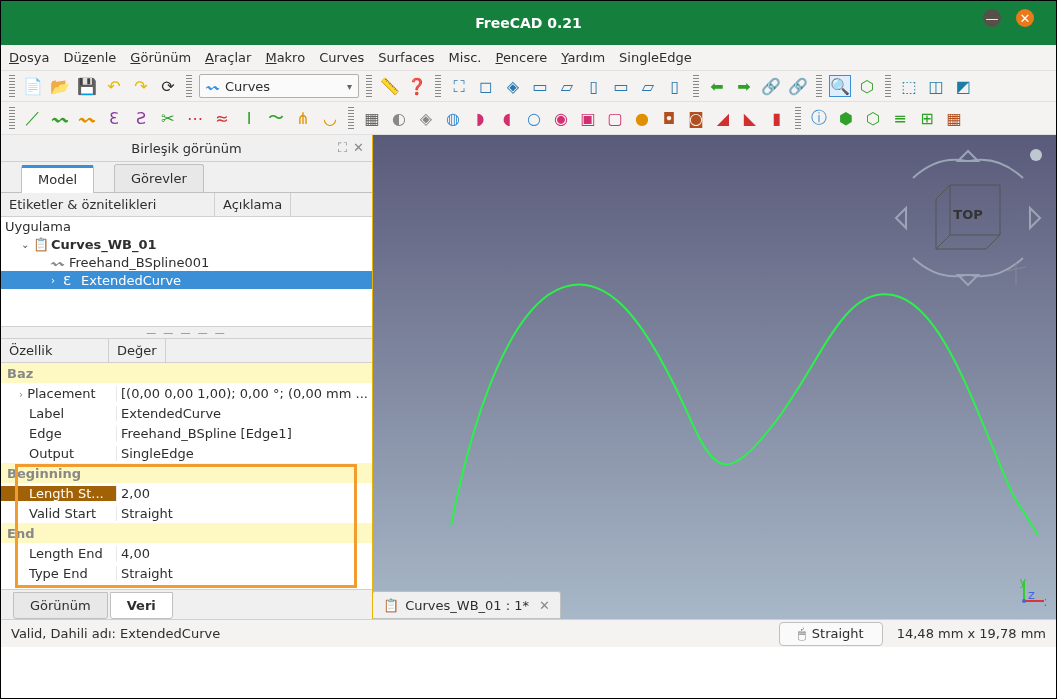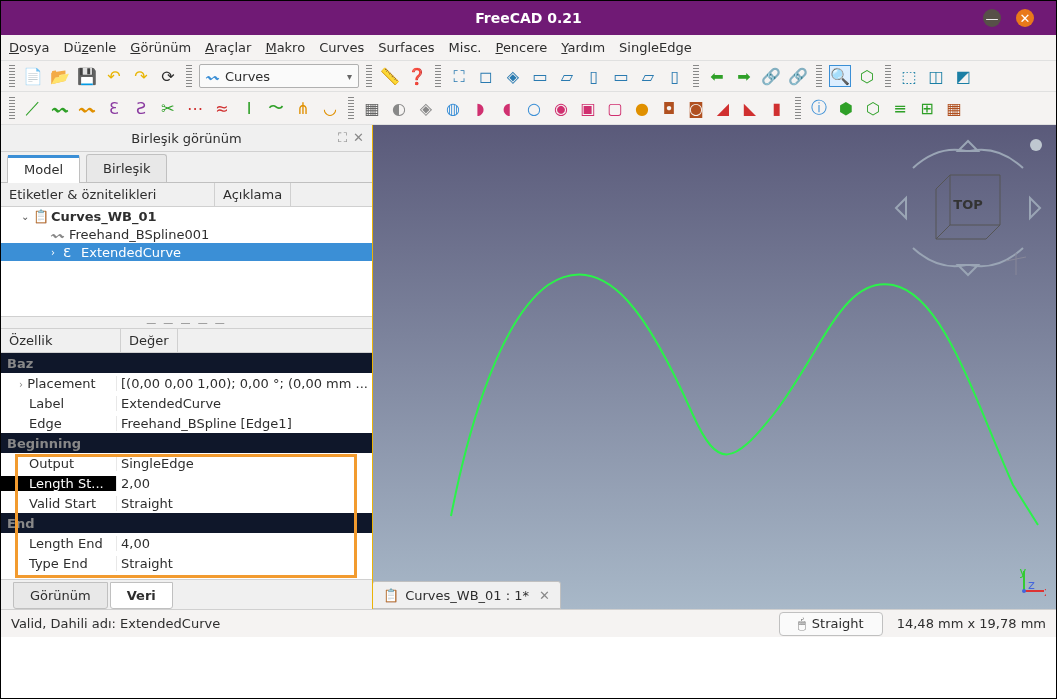--- a/index.html
+++ b/index.html
@@ -1,59 +1,59 @@
 <!DOCTYPE html>
 <html><head>
 <meta charset="utf-8">
 <style>
 *{box-sizing:border-box;margin:0;padding:0;font-family:"DejaVu Sans",Arial,sans-serif;font-size:13px;color:#2e2e2e}
 body{background:#fff;width:1057px;height:699px;overflow:hidden;position:relative;border:1px solid #000}
-.titlebar{height:34px;background:#701a75;display:flex;align-items:center;justify-content:center;position:relative}
+.titlebar{height:44px;background:#15803d;display:flex;align-items:center;justify-content:center;position:relative}
 .titlebar span{color:#fff;font-size:14px;font-weight:bold}
 .tbtn{position:absolute;width:18px;height:18px;border-radius:10px;top:8px}
 .tmin{right:55px;background:#575048;display:flex;align-items:center;justify-content:center;color:#fff}
 .tcls{right:22px;background:#e9791a;display:flex;align-items:center;justify-content:center;color:#fff;font-weight:bold}
 .menubar{height:26px;background:#f5f3f2;display:flex;align-items:center;padding:0 8px;gap:14px;border-bottom:1px solid #e0e0e0}
 .menubar span{font-size:13px}
 .menubar .mn u{text-decoration:underline}
 .toolbar{height:31px;background:#f5f3f2;display:flex;align-items:center;gap:5px;padding:0 6px;border-bottom:1px solid #e0e0e0}
 .tico{width:22px;height:22px;display:flex;align-items:center;justify-content:center;font-size:16px}
 .handle{width:6px;height:22px;background:repeating-linear-gradient(to bottom,#888 0,#888 1px,transparent 1px,transparent 3px);margin:0 2px}
 .wbselect{height:24px;width:160px;border:1px solid #b0b0b0;background:#fafafa;display:flex;align-items:center;padding:0 6px;border-radius:2px}
 .wbselect .dd{margin-left:auto;font-size:10px;color:#666}
 .row2{height:33px;background:#f5f3f2;display:flex;align-items:center;gap:5px;padding:0 6px;border-bottom:1px solid #e0e0e0}
 .mainrow{display:flex;height:484px}
 .leftpanel{width:372px;display:flex;flex-direction:column;border-right:1px solid #eab308}
 .cvtitle{height:27px;background:#f0f0f0;display:flex;align-items:center;justify-content:center;font-size:13px;position:relative;border-bottom:1px solid #d0d0d0}
 .cvtitle .ic{position:absolute;right:8px;top:5px;display:flex;gap:6px}
 .tabsrow{height:31px;background:#f0f0f0;display:flex;align-items:flex-end;border-bottom:1px solid #c0c0c0}
-.tab{padding:6px 16px;border:1px solid #c0c0c0;border-bottom:none;background:#e8e8e8;margin-left:6px;border-radius:3px 3px 0 0}
+.tab{padding:6px 16px;border:1px solid #c0c0c0;border-bottom:none;background:#e8e8e8;margin-left:20px;border-radius:3px 3px 0 0}
 .tab.active{background:#fff;position:relative;top:1px}
 .tab.active::before{content:"";position:absolute;top:-1px;left:0;right:0;height:3px;background:#3b8fd6}
 .treehdr{height:24px;background:#f0f0f0;display:flex;border-bottom:1px solid #d0d0d0}
 .treehdr>div{padding:4px 8px;border-right:1px solid #d0d0d0}
 .treehdr>div:first-child{width:214px}
 .tree{flex:0 0 110px;background:#fff;font-size:13px;overflow:hidden;border-bottom:1px solid #d0d0d0}
 .trow{height:18px;display:flex;align-items:center;padding-left:4px}
 .trow.l1{padding-left:20px}
 .trow.l2{padding-left:50px}
 .trow.sel{background:#3b8fd6;color:#fff}
 .trow.sel *{color:#fff}
 .tch{width:12px;font-size:10px;color:#555}
 .tic{width:18px;font-size:13px}
 .splitter{height:12px;background:#f0f0f0;text-align:center;font-size:10px;color:#888;letter-spacing:2px;border-bottom:1px solid #d0d0d0}
 .prophdr{height:24px;background:#f0f0f0;display:flex;border-bottom:1px solid #d0d0d0}
 .prophdr>div{padding:4px 8px;border-right:1px solid #d0d0d0}
-.prophdr>div:first-child{width:120px}
+.prophdr>div:first-child{width:108px}
 .proplist{flex:1;background:#fff;overflow:hidden;position:relative}
 .prow{height:20px;display:flex;align-items:center}
-.prow.grp{background:#0f172a;font-weight:bold;color:#888;padding-left:6px}
+.prow.grp{background:#fef9c3;font-weight:bold;color:#888;padding-left:6px}
 .pcell1{width:116px;padding-left:28px;border-right:1px solid #e8e8e8;white-space:nowrap;overflow:hidden;text-overflow:ellipsis}
 .pcell2{flex:1;padding-left:4px;white-space:nowrap;overflow:hidden;text-overflow:ellipsis}
-.prow.selp .pcell1{background:#000000;color:#fff}
+.prow.selp .pcell1{background:#a16207;color:#fff}
 .hlbox{position:absolute;border:3px solid #f29b2f;left:14px;top:101px;width:342px;height:124px;pointer-events:none}
 .btmtabs{height:30px;background:#f0f0f0;display:flex;align-items:flex-end;padding-left:12px;border-top:1px solid #d0d0d0}
 .btab{padding:5px 16px;border:1px solid #c0c0c0;background:#e8e8e8;border-radius:0 0 3px 3px;margin-right:2px}
 .btab.active{background:#fff;font-weight:bold}
 .viewport{flex:1;position:relative;background:linear-gradient(to bottom,#5a5a7a 0%,#a8b8c8 100%);overflow:hidden}
 .curve{position:absolute;top:0;left:0}
 .navcube{position:absolute;top:8px;right:8px;width:160px;height:160px}
 .axes{position:absolute;bottom:10px;right:10px;width:30px;height:30px}
 .doctab{position:absolute;bottom:0;left:-1px;height:28px;background:#f0f0f0;display:flex;align-items:center;padding:0 10px;border:1px solid #c0c0c0;border-radius:3px 3px 0 0;gap:6px}
 .doctab .x{color:#888;font-size:13px;margin-left:4px}
@@ -170,27 +170,30 @@
  <div class="leftpanel">
   <div class="cvtitle">
    <span>Birleşik görünüm</span>
    <div class="ic">
     <span style="color:#888">⛶</span>
     <span style="color:#888">✕</span>
    </div>
   </div>
   <div class="tabsrow">
    <div class="tab active"><span>Model</span></div>
-   <div class="tab"><span>Birleşik</span></div>
+   <div class="tab"><span>Görevler</span></div>
   </div>
   <div class="treehdr">
    <div>Etiketler &amp; öznitelikleri</div>
    <div>Açıklama</div>
   </div>
   <div class="tree">
+   <div class="trow">
+          <span>Uygulama</span>
+        </div>
    <div class="trow l1">
     <span class="tch">⌄</span>
     <span class="tic">📋</span>
     <b>Curves_WB_01</b>
    </div>
    <div class="trow l2">
     <span class="tic" style="color:#888">〰</span>
     <span>Freehand_BSpline001</span>
    </div>
    <div class="trow l2 sel">
@@ -211,25 +214,25 @@
           <div class="pcell2">[(0,00 0,00 1,00); 0,00 °; (0,00 mm ...</div>
         </div>
    <div class="prow">
           <div class="pcell1">Label</div>
           <div class="pcell2">ExtendedCurve</div>
         </div>
    <div class="prow">
           <div class="pcell1">Edge</div>
           <div class="pcell2">Freehand_BSpline [Edge1]</div>
         </div>
-   <div class="prow grp">Beginning</div>
    <div class="prow">
           <div class="pcell1">Output</div>
           <div class="pcell2">SingleEdge</div>
         </div>
+   <div class="prow grp">Beginning</div>
    <div class="prow selp">
           <div class="pcell1">Length St...</div>
           <div class="pcell2">2,00</div>
         </div>
    <div class="prow">
           <div class="pcell1">Valid Start</div>
           <div class="pcell2">Straight</div>
         </div>
    <div class="prow grp">End</div>
    <div class="prow">

